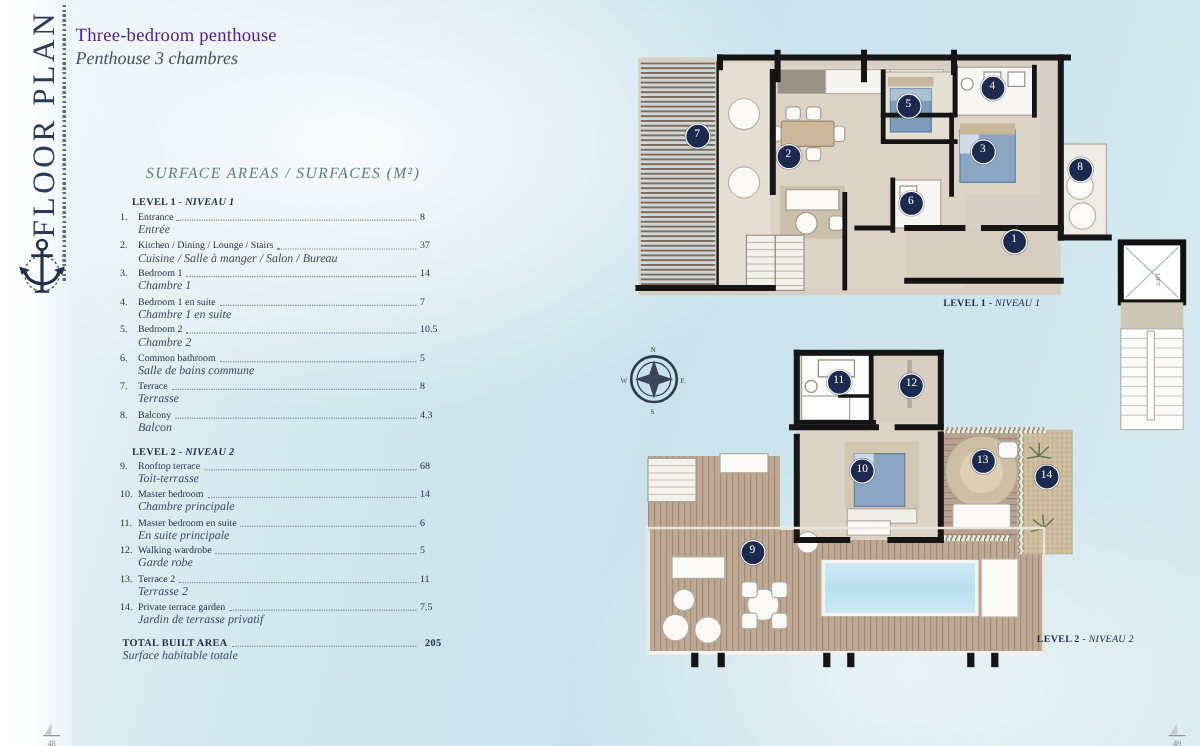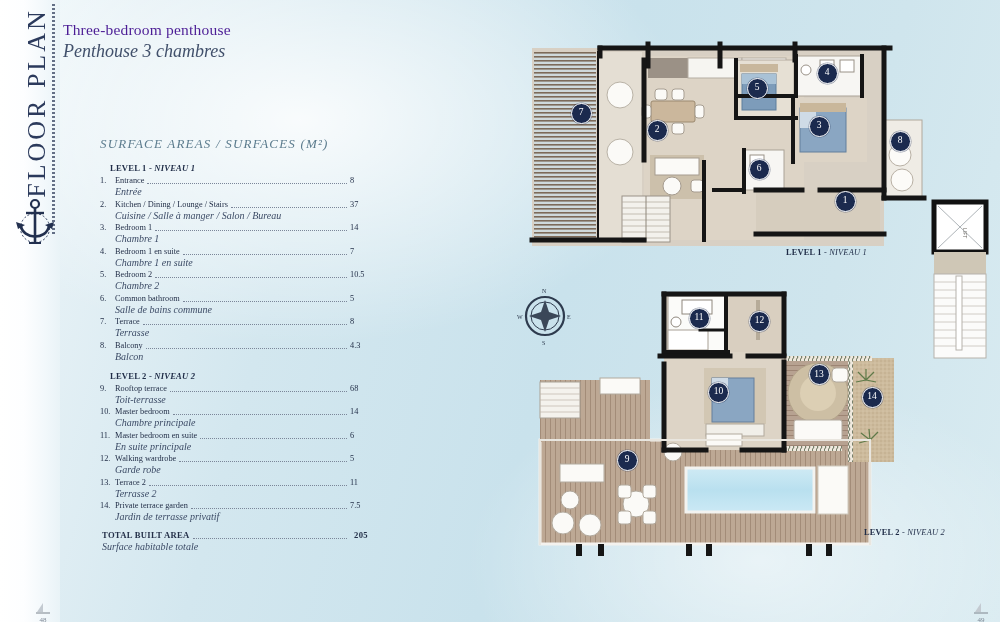--- a/index.html
+++ b/index.html
@@ -30,27 +30,27 @@
     position:absolute;left:-73px;top:88px;width:220px;
     transform:rotate(-90deg);transform-origin:center center;
     font-family:"Liberation Serif", serif;
     font-size:26px;letter-spacing:3px;color:#2b3a5c;
     text-align:center;white-space:nowrap;
   }
   #anchor-logo{position:absolute;left:12px;top:195px;width:46px;height:62px;}
   
   #header{position:absolute;left:63px;top:20px;width:330px;}
   #title-en{font-size:15.5px;color:#4c1d95;letter-spacing:.2px;line-height:1.25;}
-  #title-fr{font-size:18px;color:#41506b;font-style:italic;line-height:1.3;margin-top:1px;}
+  #title-fr{font-size:15px;color:#41506b;font-style:italic;line-height:1.3;margin-top:1px;}
   #unit-code{font-size:11.5px;color:#22304f;font-weight:bold;margin-top:4px;letter-spacing:.3px;}
   
   #areas{position:absolute;left:100px;top:136px;width:272px;}
   #areas-heading{
     font-size:13px;font-style:italic;color:#5c7c8e;letter-spacing:1.2px;
-    text-align:left;margin-bottom:11px;
+    text-align:center;margin-bottom:11px;
   }
   .level-head{font-size:8.6px;font-weight:bold;color:#1f2c47;letter-spacing:.2px;margin:0 0 3px 10px;}
   .level-head i{font-style:italic;font-weight:bold;}
   .grp{margin-top:9px;}
   .row{display:flex;align-items:flex-end;font-size:8.3px;color:#243049;line-height:1.15;}
   .num{width:15px;flex:none;text-align:left;}
   .en{white-space:nowrap;}
   .dots{flex:1;border-bottom:1px dotted #7b8699;margin:0 3px 2px 3px;height:7px;}
   .val{width:22px;flex:none;text-align:left;}
   .fr{font-size:10px;font-style:italic;color:#3c4b66;margin:0 0 2.5px 15px;line-height:1.1;}
@@ -464,21 +464,21 @@
     <div class="badge" style="left: 808.5px; top: 115.5px;">3</div>
     <div class="badge" style="left: 816.5px; top: 62.5px;">4</div>
     <div class="badge" style="left: 746.5px; top: 77.5px;">5</div>
     <div class="badge" style="left: 748.5px; top: 158.5px;">6</div>
     <div class="badge" style="left: 570.5px; top: 102.5px;">7</div>
     <div class="badge" style="left: 889.5px; top: 130.5px;">8</div>
     <div class="badge" style="left: 616.5px; top: 449.5px;">9</div>
     <div class="badge" style="left: 708px; top: 381.5px;">10</div>
     <div class="badge" style="left: 688.5px; top: 307.5px;">11</div>
     <div class="badge" style="left: 749px; top: 310.5px;">12</div>
-    <div class="badge" style="left: 808.5px; top: 364px; text-align: center;">13</div>
+    <div class="badge" style="left: 808.5px; top: 374px; text-align: center;">13</div>
     <div class="badge" style="left: 861.5px; top: 386.5px;">14</div>
   </div>
 
 <div id="page-num-left">
   <svg class="boat" width="16" height="13" viewBox="0 0 16 13">
     <path d="M8 1 L8 10 L2 10 Z" fill="#c3cad1"></path>
     <path d="M1 11 h14" stroke="#8e969e" stroke-width="1.2"></path>
   </svg>
   <span>48</span>
 </div>

